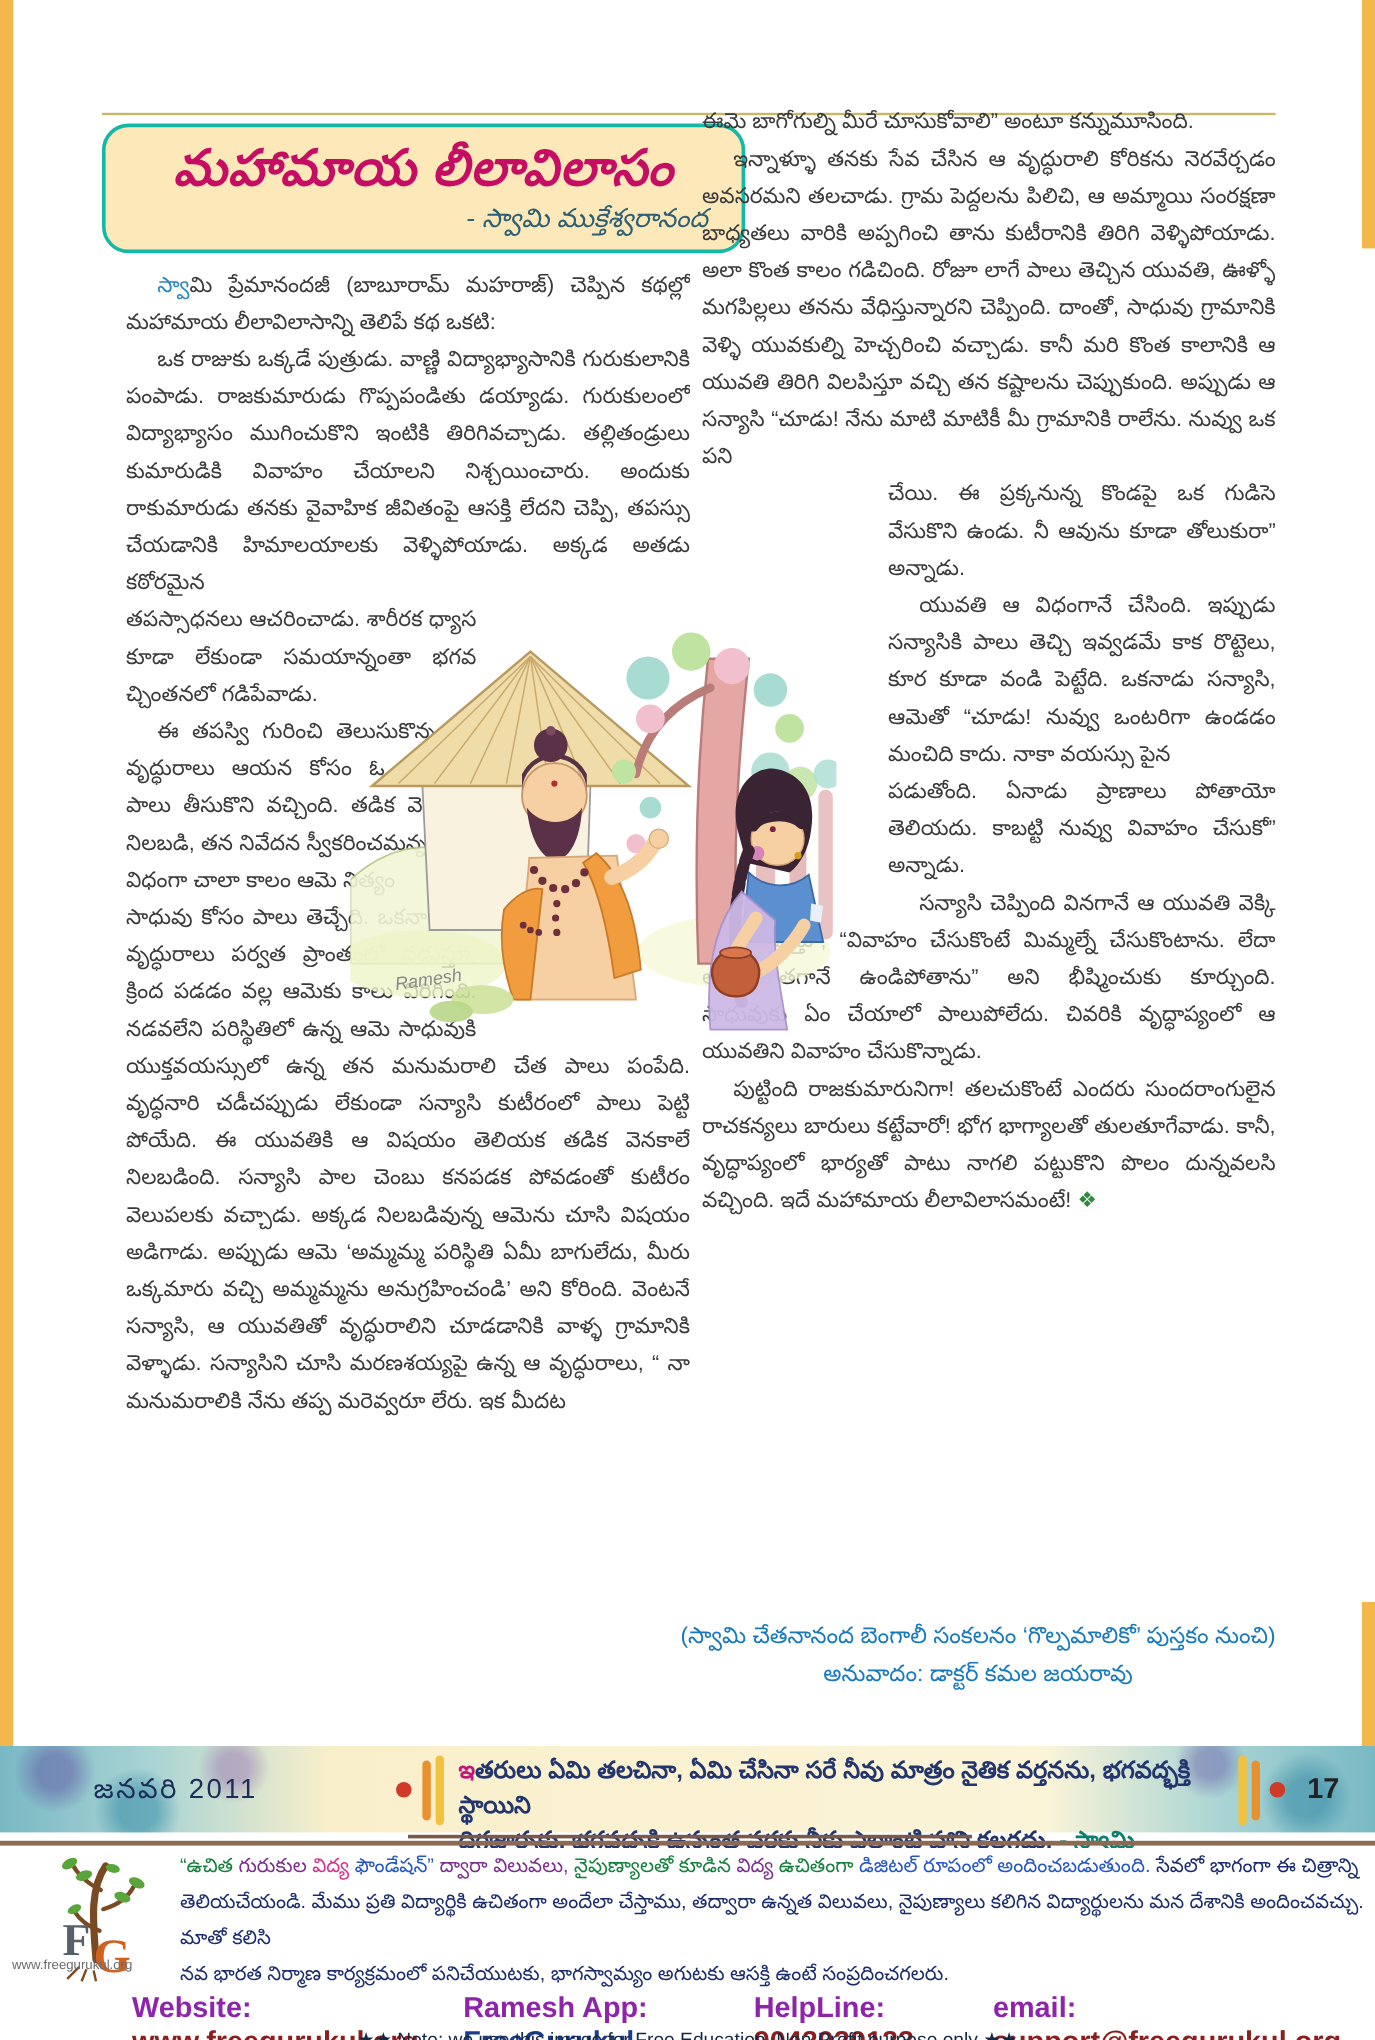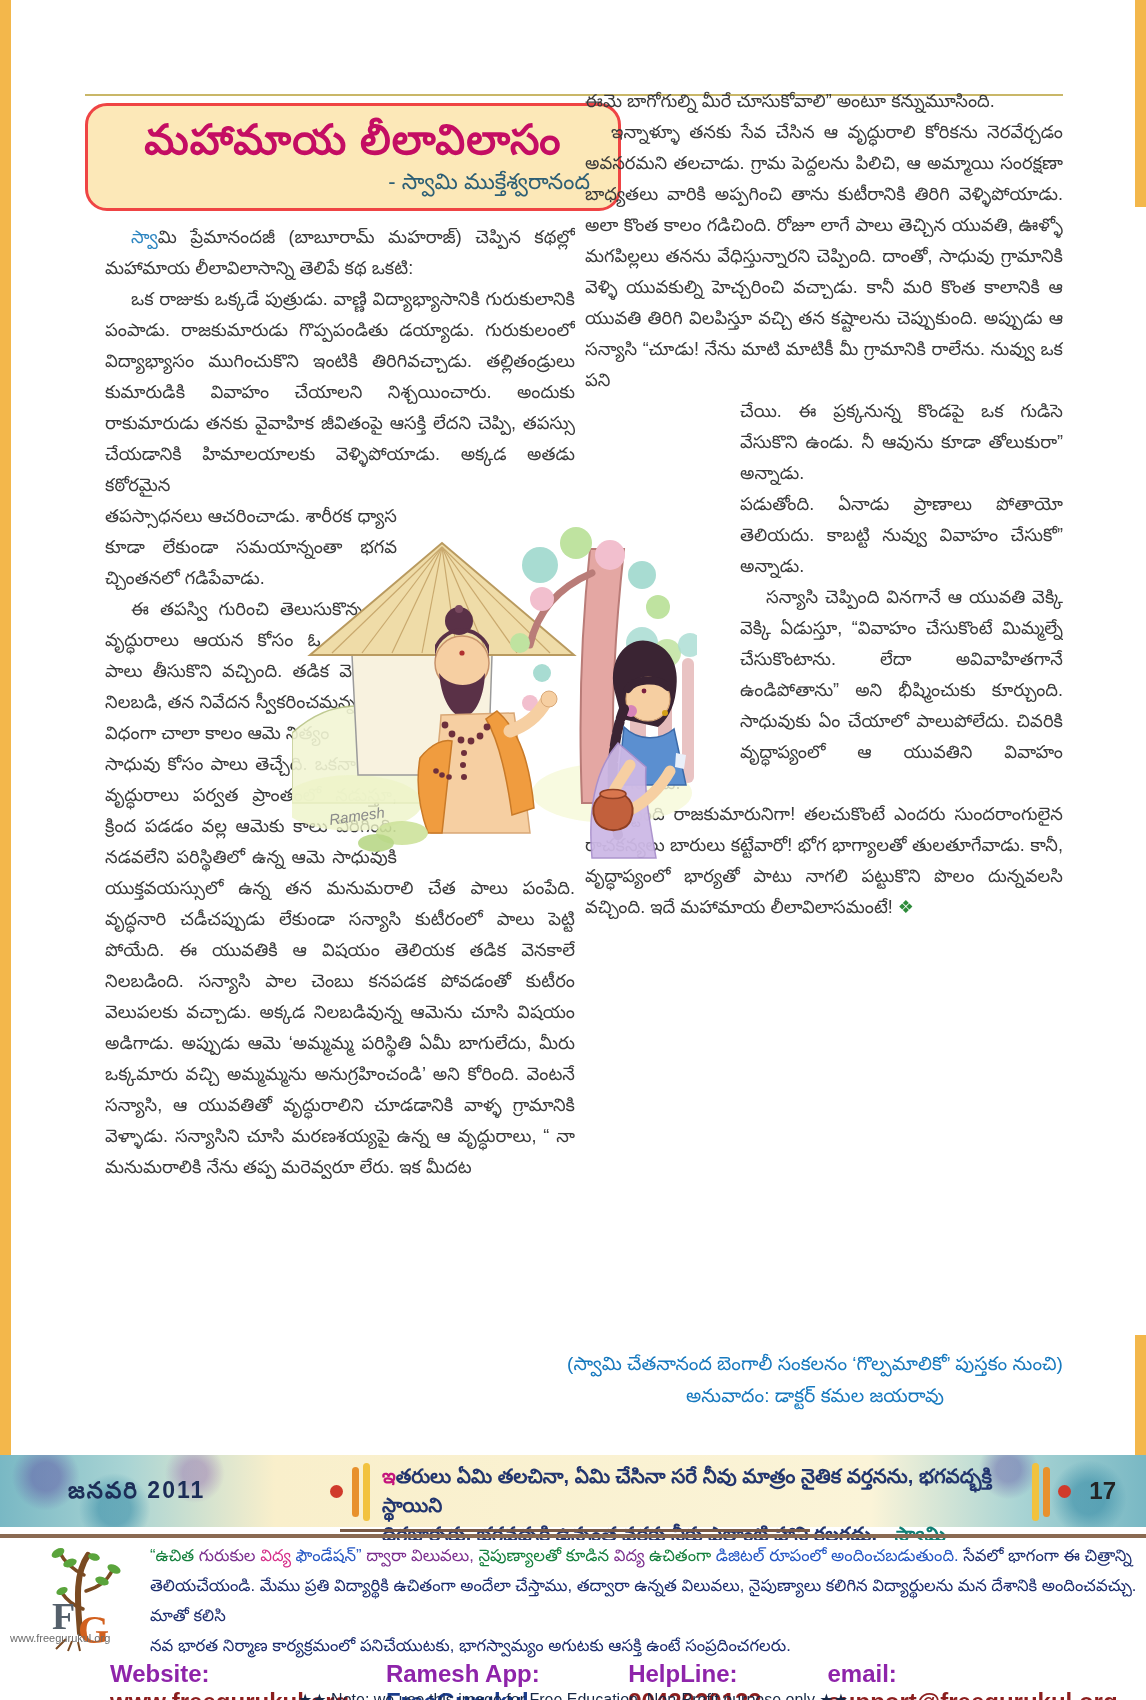--- a/index.html
+++ b/index.html
@@ -7,21 +7,21 @@
         font-family:"Liberation Sans","DejaVu Sans",sans-serif;}
   
   .strip{position:absolute;background:#F3B74B;width:11px;}
   .strip-left{left:0;top:0;height:1458px;}
   .strip-rt{right:0;top:0;height:207px;}
   .strip-rb{right:0;top:1335px;height:123px;}
   
   .top-rule{position:absolute;left:85px;top:94px;width:978px;height:2px;background:#C9B768;}
   
   .title-box{position:absolute;left:85px;top:103px;width:536px;height:108px;background:#FCE8B8;
-             border:3px solid #ef4444;border-radius:22px;box-sizing:border-box;}
+             border:3px solid #14b8a6;border-radius:22px;box-sizing:border-box;font-style:italic;}
   .title-text{position:absolute;left:0;right:0;top:10px;text-align:center;font-size:42px;font-weight:bold;
               color:#C40D63;letter-spacing:1px;}
   .author-text{position:absolute;right:28px;bottom:8px;font-size:22px;color:#2D5F75;}
   
   .col{position:absolute;font-size:18px;line-height:31px;color:#3A3A3A;text-align:justify;overflow:hidden;}
   .col-left{left:85px;top:222px;width:470px;height:1232px;margin-left:20px;}
   .col-right{left:585px;top:86px;width:478px;height:1256px;}
   .col p{margin:0;}
   .indent{text-indent:26px;}
   .c-lead{color:#2E86C1;}
@@ -34,21 +34,21 @@
   .illustration{position:absolute;left:292px;top:503px;width:405px;height:430px;}
   
   .quote-bar{position:absolute;left:0;top:1455px;width:1146px;height:72px;
      background:
        radial-gradient(circle at 4% 30%, rgba(90,70,160,.45) 0 14px, rgba(90,70,160,0) 34px),
        radial-gradient(circle at 10% 75%, rgba(40,130,160,.5) 0 16px, rgba(40,130,160,0) 36px),
        radial-gradient(circle at 17% 25%, rgba(140,90,170,.4) 0 12px, rgba(140,90,170,0) 30px),
        radial-gradient(circle at 95% 60%, rgba(40,130,160,.5) 0 16px, rgba(40,130,160,0) 38px),
        radial-gradient(circle at 88% 20%, rgba(90,70,160,.4) 0 12px, rgba(90,70,160,0) 30px),
        linear-gradient(90deg,#79B8C4 0%,#A9D4D4 11%,#F9EFCB 24%,#FBF4D8 76%,#A9D4D4 89%,#79B8C4 100%);}
-  .qdate{position:absolute;left:68px;top:22px;font-size:23px;color:#1C2D57;letter-spacing:2px;font-weight:bold;}
+  .qdate{position:absolute;left:78px;top:22px;font-size:23px;color:#1C2D57;letter-spacing:2px;}
   .qpage{position:absolute;right:30px;top:22px;font-size:24px;font-weight:bold;color:#232323;}
   .qdot{position:absolute;width:13px;height:13px;border-radius:50%;background:#D03A2B;top:30px;}
   .qbar{position:absolute;width:7px;border-radius:4px;top:8px;}
   .qbar.orange{background:#E8912D;height:50px;top:12px;}
   .qbar.yellow{background:#F2C23E;height:58px;}
   .qtext{position:absolute;left:382px;top:7px;width:640px;font-size:20px;font-weight:bold;
          color:#22356E;line-height:29px;}
   .q-initial{color:#C4147D;}
   .q-attrib{color:#0F7F74;font-weight:bold;}
   
@@ -88,20 +88,21 @@
     <p>తపస్సాధనలు ఆచరించాడు. శారీరక ధ్యాస కూడా లేకుండా సమయాన్నంతా భగవ చ్చింతనలో గడిపేవాడు.</p>
     <p class="indent">ఈ తపస్వి గురించి తెలుసుకొన్న ఒక వృద్ధురాలు ఆయన కోసం ఓ చెంబుడు పాలు తీసుకొని వచ్చింది. తడిక వెనుకగా నిలబడి, తన నివేదన స్వీకరించమన్నది. ఈ విధంగా చాలా కాలం ఆమె నిత్యం</p>
     <p>సాధువు కోసం పాలు తెచ్చేది. ఒకనాడు ఆ వృద్ధురాలు పర్వత ప్రాంతంలో నడుస్తూ, క్రింద పడడం వల్ల ఆమెకు కాలు విరిగింది. నడవలేని పరిస్థితిలో ఉన్న ఆమె సాధువుకి యుక్తవయస్సులో ఉన్న తన మనుమరాలి చేత పాలు పంపేది. వృద్ధనారి చడీచప్పుడు లేకుండా సన్యాసి కుటీరంలో పాలు పెట్టి పోయేది. ఈ యువతికి ఆ విషయం తెలియక తడిక వెనకాలే నిలబడింది. సన్యాసి పాల చెంబు కనపడక పోవడంతో కుటీరం వెలుపలకు వచ్చాడు. అక్కడ నిలబడివున్న ఆమెను చూసి విషయం అడిగాడు. అప్పుడు ఆమె ‘అమ్మమ్మ పరిస్థితి ఏమీ బాగులేదు, మీరు ఒక్కమారు వచ్చి అమ్మమ్మను అనుగ్రహించండి’ అని కోరింది. వెంటనే సన్యాసి, ఆ యువతితో వృద్ధురాలిని చూడడానికి వాళ్ళ గ్రామానికి వెళ్ళాడు. సన్యాసిని చూసి మరణశయ్యపై ఉన్న ఆ వృద్ధురాలు, “ నా మనుమరాలికి నేను తప్ప మరెవ్వరూ లేరు. ఇక మీదట</p>
   </div>
 
   <div class="col col-right">
     <p>ఈమె బాగోగుల్ని మీరే చూసుకోవాలి” అంటూ కన్నుమూసింది.</p>
     <p class="indent">ఇన్నాళ్ళూ తనకు సేవ చేసిన ఆ వృద్ధురాలి కోరికను నెరవేర్చడం అవసరమని తలచాడు. గ్రామ పెద్దలను పిలిచి, ఆ అమ్మాయి సంరక్షణా బాధ్యతలు వారికి అప్పగించి తాను కుటీరానికి తిరిగి వెళ్ళిపోయాడు. అలా కొంత కాలం గడిచింది. రోజూ లాగే పాలు తెచ్చిన యువతి, ఊళ్ళో మగపిల్లలు తనను వేధిస్తున్నారని చెప్పింది. దాంతో, సాధువు గ్రామానికి వెళ్ళి యువకుల్ని హెచ్చరించి వచ్చాడు. కానీ మరి కొంత కాలానికి ఆ యువతి తిరిగి విలపిస్తూ వచ్చి తన కష్టాలను చెప్పుకుంది. అప్పుడు ఆ సన్యాసి “చూడు! నేను మాటి మాటికీ మీ గ్రామానికి రాలేను. నువ్వు ఒక పని</p>
     <div class="ill-spacer-r"></div>
     <p>చేయి. ఈ ప్రక్కనున్న కొండపై ఒక గుడిసె వేసుకొని ఉండు. నీ ఆవును కూడా తోలుకురా” అన్నాడు.</p>
+    <p class="indent">యువతి ఆ విధంగానే చేసింది. ఇప్పుడు సన్యాసికి పాలు తెచ్చి ఇవ్వడమే కాక రొట్టెలు, కూర కూడా వండి పెట్టేది. ఒకనాడు సన్యాసి, ఆమెతో “చూడు! నువ్వు ఒంటరిగా ఉండడం మంచిది కాదు. నాకా వయస్సు పైన</p>
     <p>పడుతోంది. ఏనాడు ప్రాణాలు పోతాయో తెలియదు. కాబట్టి నువ్వు వివాహం చేసుకో” అన్నాడు.</p>
     <p class="indent">సన్యాసి చెప్పింది వినగానే ఆ యువతి వెక్కి వెక్కి ఏడుస్తూ, “వివాహం చేసుకొంటే మిమ్మల్నే చేసుకొంటాను. లేదా అవివాహితగానే ఉండిపోతాను” అని భీష్మించుకు కూర్చుంది. సాధువుకు ఏం చేయాలో పాలుపోలేదు. చివరికి వృద్ధాప్యంలో ఆ యువతిని వివాహం చేసుకొన్నాడు.</p>
     <p class="indent"><span>పుట్టింది రాజకుమారునిగా! తలచుకొంటే ఎందరు సుందరాంగులైన రాచకన్యలు బారులు కట్టేవారో! భోగ భాగ్యాలతో తులతూగేవాడు. కానీ, వృద్ధాప్యంలో భార్యతో పాటు నాగలి పట్టుకొని పొలం దున్నవలసి వచ్చింది. ఇదే మహామాయ లీలావిలాసమంటే!</span> <span class="c-green">❖</span></p>
   </div>
 
   <div class="citation">
     <div>(స్వామి చేతనానంద బెంగాలీ సంకలనం ‘గొల్పమాలికో’ పుస్తకం నుంచి)</div>
     <div>అనువాదం: డాక్టర్ కమల జయరావు</div>
   </div>
 

